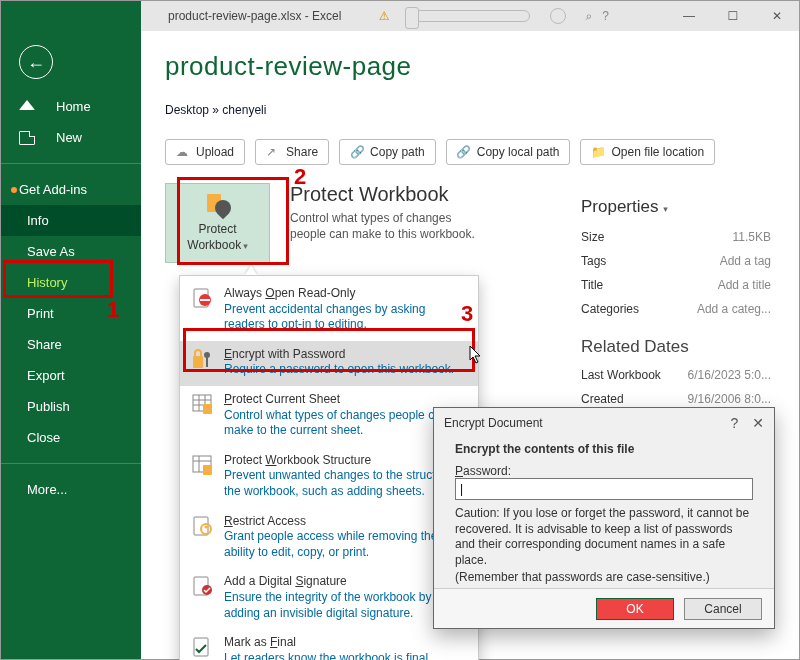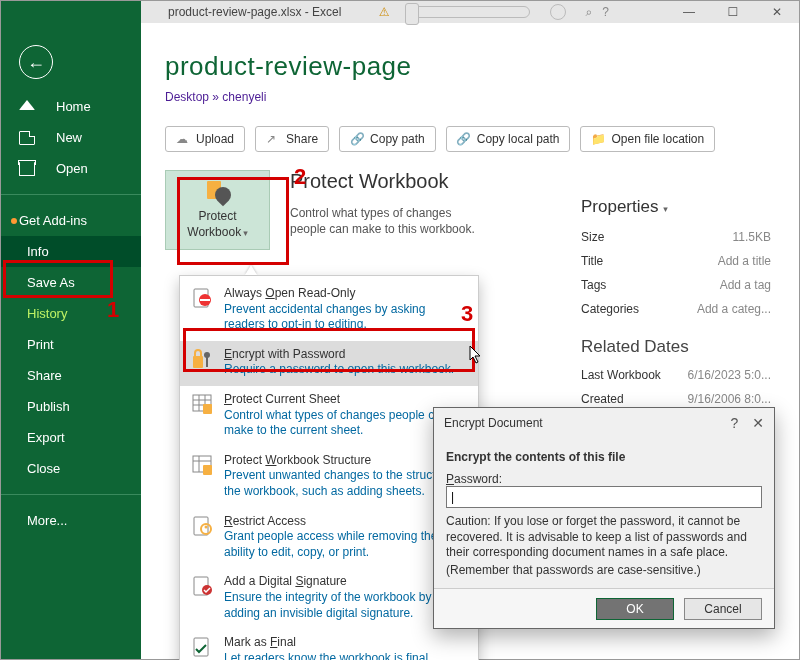--- a/index.html
+++ b/index.html
@@ -1,20 +1,20 @@
 <!DOCTYPE html>
 <html><head>
 <meta charset="utf-8">
 <style>
   * { box-sizing: border-box; font-family: "Segoe UI", Arial, sans-serif; }
   body { margin:0; width:800px; height:660px; overflow:hidden; position:relative; background:#fff; }
   .window { width:800px; height:660px; border:1px solid #999; position:relative; background:#fff; }
 
   
-  .titlebar { position:absolute; top:0; left:0; right:0; height:22px; background:#e6e6e6; display:flex; align-items:center; color:#444; font-size:12px; }
+  .titlebar { position:absolute; top:0; left:0; right:0; height:30px; background:#e6e6e6; display:flex; align-items:center; color:#444; font-size:12px; }
   .titlebar .gap { width:165px; }
   .titlebar .filename { padding-left:2px; }
   .titlebar .spacer { flex:1; display:flex; align-items:center; justify-content:center; gap:20px; color:#888;}
   .tbicon { display:inline-block; width:16px; height:16px; border:1px solid #bbb; border-radius:3px;}
   .tbpill { display:inline-block; width:120px; height:12px; border:1px solid #bbb; border-radius:6px; position:relative;}
   .tbpill::before{content:"";position:absolute; left:-6px; top:-4px; width:12px;height:20px;border:1px solid #bbb; border-radius:3px; background:#e6e6e6;}
   .winbtns { display:flex; }
   .winbtn { width:44px; height:30px; display:flex; align-items:center; justify-content:center; color:#555; }
 
   
@@ -28,34 +28,34 @@
   .navitem.new  .nicon::after{content:"";position:absolute; right:-1px; top:-1px; width:5px;height:5px;border-left:1.5px solid #fff;border-bottom:1.5px solid #fff;background:#0e6535;}
   .navitem.open .nicon{border-top:none; }
   .navitem.open .nicon::before{content:"";position:absolute;left:-2px;top:-2px;right:-2px;height:4px;border:1.5px solid #fff;border-bottom:none;}
   .navitem.disabled{ color:#bef264;}
   .callout-red { position:absolute; border:3px solid #d40000; z-index:50; }
   .callout-num { position:absolute; color:#d40000; font-size:22px; font-weight:bold; z-index:51;}
 
   
   .main { position:absolute; left:140px; right:0; top:30px; bottom:0; padding:20px 24px; color:#444; background:#fff;}
   .big-title { font-size:26px; font-weight:400; color:#0e6535; letter-spacing:0.5px;}
-  .breadcrumb { font-size:12px; color:#4c1d95; margin-top:8px;}
+  .breadcrumb { font-size:12px; color:#0f172a; margin-top:21px;}
 
   .btnrow { display:flex; gap:10px; margin:22px 0 18px; }
   .pillbtn { border:1px solid #bbb; border-radius:3px; padding:5px 10px; font-size:12px; display:flex; align-items:center; gap:6px; color:#333; background:#fff;}
   .pillbtn .ic { width:14px;height:14px; display:inline-block; color:#888;}
 
   .section-row { display:flex; align-items:flex-start; gap:20px; }
   .bigbtn { width:105px; height:80px; background:#cce5d7; border:1px solid #a9cbb5; display:flex; flex-direction:column; align-items:center; justify-content:center; font-size:12px; text-align:center; gap:2px; color:#333; position:relative;}
   .bigbtn .lockshield{ width:26px;height:22px; position:relative; margin-bottom:4px;}
   .bigbtn .lockshield::before{content:"";position:absolute;left:2px;top:0;width:14px;height:18px;border-radius:1px;background:#f6b042;}
   .bigbtn .lockshield::after{content:"";position:absolute;left:10px;top:6px;width:16px;height:16px;border-radius:50% 50% 50% 0;transform:rotate(-45deg);background:#555;}
   .bigbtn .chev{ font-size:9px; margin-left:2px; color:#666;}
   .sec-title { font-size:20px; font-weight:400; color:#333; }
-  .sec-desc { font-size:12px; color:#555; width:200px; line-height:1.35; margin-top:12px;}
+  .sec-desc { font-size:12px; color:#555; width:200px; line-height:1.35; margin-top:4px;}
 
   .propcol { position:absolute; right:28px; top:166px; width:190px; font-size:13px; }
   .propcol .phdr { font-size:17px; color:#333; margin-bottom:8px;}
   .propcol .prow { display:flex; justify-content:space-between; padding:5px 0; font-size:12px; color:#333;text-align:center;}
   .propcol .prow .pv { color:#888;}
   .propcol .rdates { font-size:17px; margin-top:16px; margin-bottom:6px;}
 
   
   .dropdown { position:absolute; left:178px; top:274px; width:300px; background:#fff; border:1px solid #ccc; box-shadow:0 6px 14px rgba(0,0,0,.25); z-index:40; padding:4px 0;}
   .ddarrow { position:absolute; left:244px; top:264px; width:0;height:0;border-left:6px solid transparent;border-right:6px solid transparent;border-bottom:10px solid #fff; z-index:45;
@@ -65,26 +65,26 @@
   .dditem .dic { width:24px; height:24px; flex:none; display:flex; align-items:center; justify-content:center; color:#f6b042; position:relative;}
   .dditem .dtext { line-height:1.3; }
   .dditem .dtitle { font-weight:normal; }
   .dditem .u { text-decoration:underline;}
   .dditem .ddesc{ color:#0369a1; }
 
   
   .dialog { position:absolute; left:432px; top:406px; width:342px; height:222px; background:#f0f0f0; border:1px solid #666; box-shadow:0 8px 20px rgba(0,0,0,.3); z-index:60; font-size:12px; color:#333;}
   .dialog .dtitlebar{ height:30px; display:flex; align-items:center; justify-content:space-between; padding:0 10px; font-size:12px;}
   .dialog .dtitlebar .r{ display:flex; gap:14px; font-size:14px; color:#555;}
-  .dialog .body{ padding:4px 12px 10px;margin-top:8px;}
+  .dialog .body{ padding:4px 21px 10px;}
   .dialog .body b{ font-weight:bold;}
   .dialog input.pwd{ width:100%; height:22px; border:1px solid #777; background:#fff; padding:2px 4px; font-size:12px;}
   .dialog .btnbar{ position:absolute; left:0; right:0; bottom:0; height:40px; border-top:1px solid #ccc; display:flex; align-items:center; justify-content:flex-end; gap:10px; padding:0 12px; background:#f6f6f6;}
   .dialog .dbtn{ width:78px; height:22px; border:1px solid #888; background:#e6e6e6; font-size:12px; text-align:center; line-height:20px;}
-  .dialog .dbtn.ok{ background:#737373; color:#fff; border-color:#0e6535;}
+  .dialog .dbtn.ok{ background:#ef4444; color:#fff; border-color:#0e6535;}
 
   
   .cursor-arrow { position:absolute; z-index:70; width:14px; height:20px; }
   .cursor-arrow svg { width:14px; height:20px; }
 
   
   .svgicon{display:block;}
 </style>
 </head>
 <body>
@@ -112,24 +112,20 @@
       <span>←</span>
     </div>
     <div class="navitem home">
         <span class="nicon"></span>
         <span>Home</span>
       </div>
     <div class="navitem new">
         <span class="nicon"></span>
         <span>New</span>
       </div>
-    <div class="navitem open">
-        <span class="nicon"></span>
-        <span>Open</span>
-      </div>
     <div style="height:1px;background:#3a8a5d;margin:10px 0;"></div>
     <div class="navitem">
         <span class="bullet"></span>
         <span style="">Get Add-ins</span>
       </div>
     <div class="navitem sel">
         <span style="margin-left:8px;">Info</span>
       </div>
     <div class="navitem">
         <span style="margin-left:8px;">Save As</span>
@@ -137,24 +133,24 @@
     <div class="navitem disabled">
         <span style="margin-left:8px;">History</span>
       </div>
     <div class="navitem">
         <span style="margin-left:8px;">Print</span>
       </div>
     <div class="navitem">
         <span style="margin-left:8px;">Share</span>
       </div>
     <div class="navitem">
+        <span style="margin-left:8px;">Export</span>
+      </div>
+    <div class="navitem">
         <span style="margin-left:8px;">Publish</span>
-      </div>
-    <div class="navitem">
-        <span style="margin-left:8px;">Export</span>
       </div>
     <div class="navitem">
         <span style="margin-left:8px;">Close</span>
       </div>
     <div style="height:1px;background:#3a8a5d;margin:10px 0;"></div>
     <div class="navitem">
         <span style="margin-left:8px;">More...</span>
       </div>
   </div>
 
@@ -197,26 +193,26 @@
       </div>
     </div>
 
     <div class="propcol">
       <div class="phdr"><span>Properties</span> <span style="font-size:9px;color:#666;">▾</span></div>
       <div class="prow">
           <span>Size</span>
           <span class="pv">11.5KB</span>
         </div>
       <div class="prow">
+          <span>Tags</span>
+          <span class="pv">Add a tag</span>
+        </div>
+      <div class="prow">
           <span>Title</span>
           <span class="pv">Add a title</span>
-        </div>
-      <div class="prow">
-          <span>Tags</span>
-          <span class="pv">Add a tag</span>
         </div>
       <div class="prow">
           <span>Categories</span>
           <span class="pv">Add a categ...</span>
         </div>
       <div class="rdates">Related Dates</div>
       <div class="prow">
           <span>Last Workbook</span>
           <span class="pv">6/16/2023 5:0...</span>
         </div>

